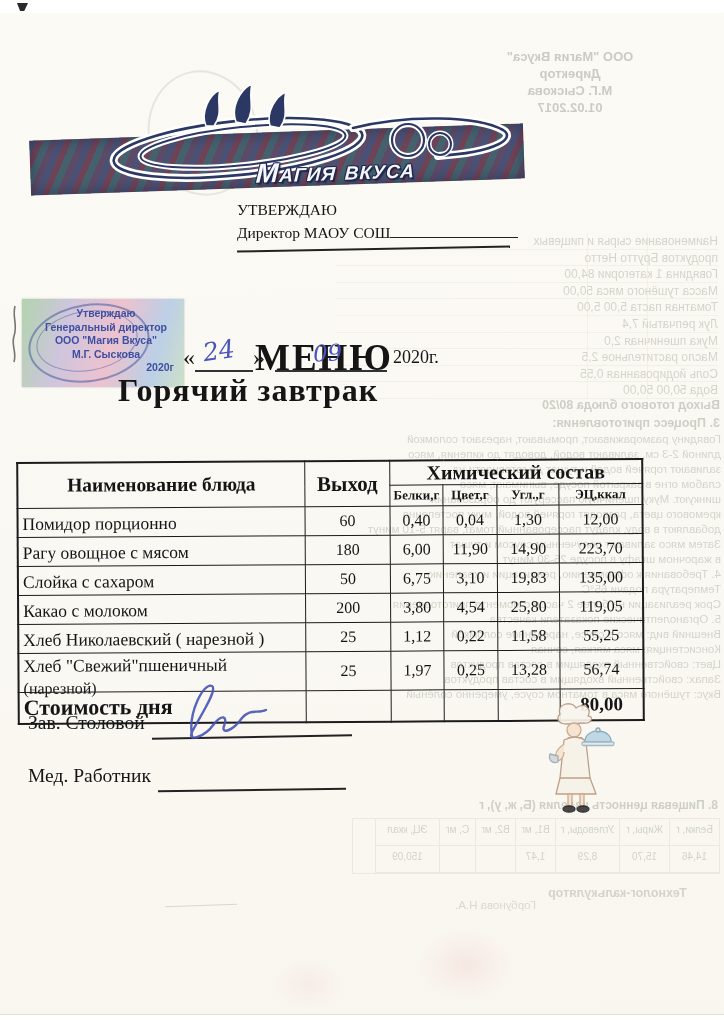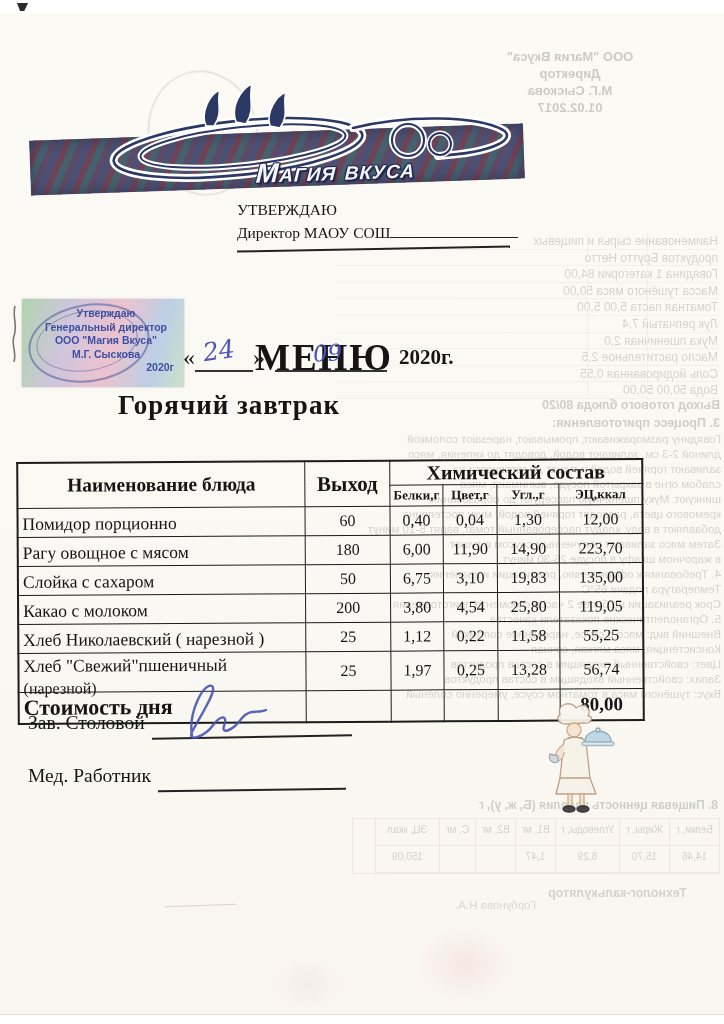--- a/index.html
+++ b/index.html
@@ -72,22 +72,22 @@
   .menu-title{position:absolute;left:233px;top:303px;width:182px;text-align:center;
               font-size:37px;font-weight:bold;letter-spacing:2px;z-index:1;margin-top:33px;}
   .date-row{position:absolute;left:183px;top:336px;height:36px;display:flex;align-items:flex-end;z-index:1;}
   .date-row .q{font-size:24px;line-height:30px;}
   .uline{display:inline-block;border-bottom:2px solid #333;height:32px;position:relative;}
   .u1{width:58px;}
   .u2{width:112px;margin-left:10px;}
   .hand{position:absolute;color:#4a54ba;font-style:italic;font-family:"DejaVu Serif",serif;}
   .hand24{top:-2px;left:8px;font-size:25px;transform:rotate(-8deg);}
   .hand09{top:2px;left:38px;font-size:23px;transform:rotate(-3deg);}
-  .year{font-size:21px;font-weight:bold;line-height:30px;margin-left:12px;}
-  .section-title{position:absolute;left:118px;top:390px;font-size:27px;font-weight:bold;letter-spacing:1px;z-index:1;}
+  .year{font-size:18px;font-weight:normal;line-height:30px;margin-left:6px;}
+  .section-title{position:absolute;left:118px;top:372px;font-size:32px;font-weight:bold;letter-spacing:1px;z-index:1;}
 
   
   .menu-table{position:absolute;left:17px;top:460px;z-index:1;border-collapse:collapse;
               transform:rotate(-.35deg);background:transparent;}
   .menu-table td,.menu-table th{border:1.7px solid #1c1c1c;padding:0 4px;background:transparent;}
   .menu-table{border:2.2px solid #1c1c1c;}
   th.h-name{width:278px;font-size:19.5px;font-weight:bold;}
   th.h-out{width:76px;font-size:21px;font-weight:bold;}
   th.h-chem{font-size:20px;font-weight:bold;height:23px;}
   th.h-sub{font-size:13px;font-weight:bold;height:20px;padding:0 1px;}

